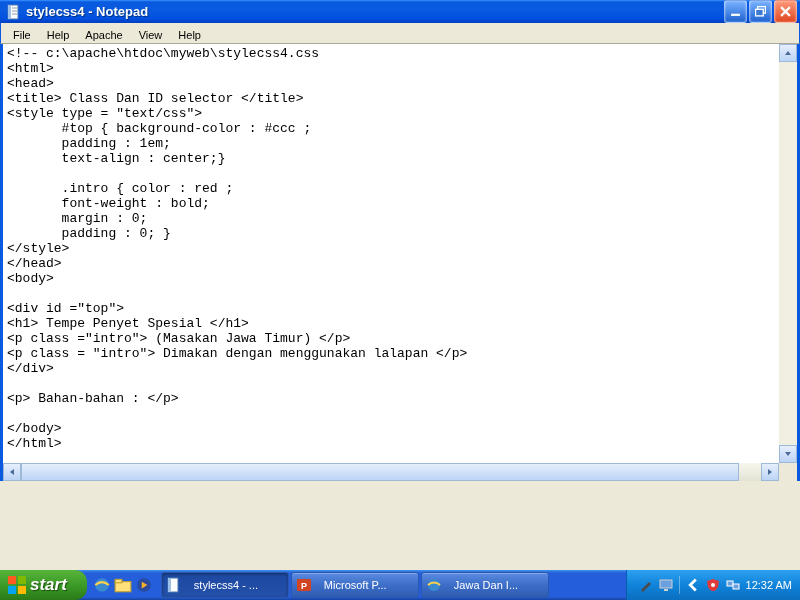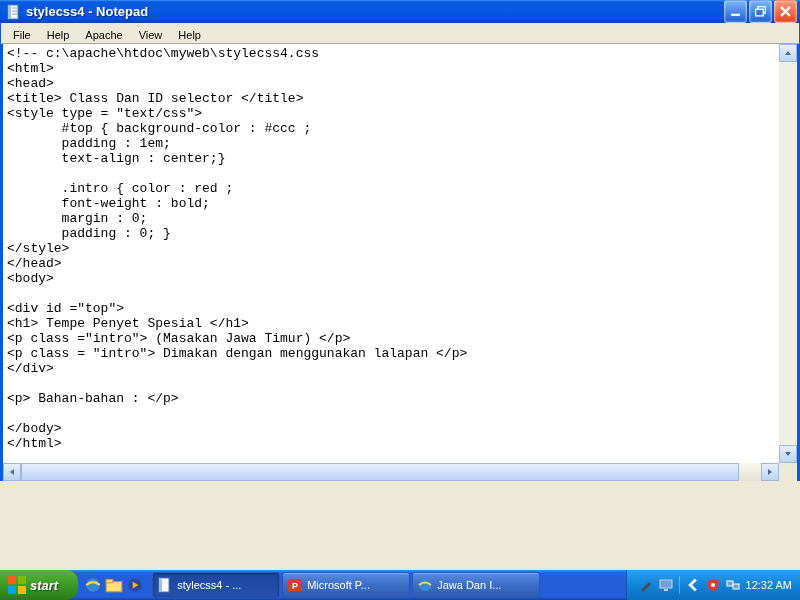--- a/index.html
+++ b/index.html
@@ -20,26 +20,26 @@
   .vscroll{position:absolute;right:0;top:0;width:18px;bottom:18px;background:#f1efe2;display:flex;flex-direction:column}
   .hscroll{position:absolute;left:0;bottom:0;right:18px;height:18px;background:#f1efe2;display:flex}
   .corner{position:absolute;right:0;bottom:0;width:18px;height:18px;background:#ece9d8}
   .sbtn{width:18px;height:18px;background:linear-gradient(#e6eefc,#bcd4f6);border:1px solid #9db9d7;box-sizing:border-box;display:flex;align-items:center;justify-content:center}
   .sbtn svg{width:8px;height:8px;fill:#4a6a99}
   .vtrack{flex:1}
   .htrack{flex:1;background:linear-gradient(#f7f7ef,#e3e3d5);position:relative}
   .hthumb{position:absolute;left:0;top:0;bottom:0;width:97%;background:linear-gradient(#e6eefc,#bcd4f6);border:1px solid #9db9d7;box-sizing:border-box}
   
   .taskbar{height:30px;background:linear-gradient(to bottom,#3f92e8 0%,#245edb 10%,#245edb 90%,#1542a0 100%);display:flex;align-items:stretch;color:#fff;position:absolute;left:0;right:0;bottom:0}
-  .start{display:flex;align-items:center;padding:0 20px 0 8px;background:linear-gradient(to bottom,#57b43a 0%,#3c9b28 50%,#2a7a18 100%);border-radius:0 12px 12px 0;font-style:italic;font-weight:bold;font-size:13px;text-shadow:1px 1px 1px #1a4a0a;gap:4px}
+  .start{display:flex;align-items:center;padding:0 20px 0 8px;background:linear-gradient(to bottom,#57b43a 0%,#3c9b28 50%,#2a7a18 100%);border-radius:0 12px 12px 0;font-style:italic;font-weight:bold;font-size:17px;text-shadow:1px 1px 1px #1a4a0a;gap:4px}
   .start svg{width:18px;height:18px}
   .ql{display:flex;align-items:center;gap:3px;padding:0 6px}
   .ql span{width:18px;height:18px;display:flex;align-items:center;justify-content:center}
   .tasks{display:flex;align-items:center;gap:2px;flex:1;padding:3px 2px}
-  .task{height:24px;min-width:118px;max-width:118px;background:linear-gradient(to bottom,#5a8ae0,#3c6ec8 50%,#2e5cb0);border:1px solid #2a58b0;border-radius:3px;display:flex;align-items:center;padding:0 4px;gap:4px;font-size:11px;box-shadow:inset 0 1px 0 rgba(255,255,255,.25);overflow:hidden;white-space:nowrap}
+  .task{height:24px;min-width:118px;max-width:118px;background:linear-gradient(to bottom,#5a8ae0,#3c6ec8 50%,#2e5cb0);border:1px solid #2a58b0;border-radius:3px;display:flex;align-items:center;padding:0 4px;gap:12px;font-size:11px;box-shadow:inset 0 1px 0 rgba(255,255,255,.25);overflow:hidden;white-space:nowrap}
   .task.active{background:linear-gradient(to bottom,#1d48a0,#2450aa);box-shadow:inset 0 1px 3px rgba(0,0,0,.4)}
   .task .ticon{width:16px;height:16px;flex:0 0 16px;display:flex;align-items:center;justify-content:center}
   .tray{height:30px;background:linear-gradient(to bottom,#2ea0f0 0%,#1084da 50%,#0a6ec0 100%);display:flex;align-items:center;padding:0 8px 0 12px;gap:6px;border-left:1px solid #0a5ab0}
   .tray .sep{width:1px;height:18px;background:rgba(255,255,255,.35)}
   .tray .clock{font-size:11px}
   .tray .ic{width:14px;height:14px;display:flex;align-items:center;justify-content:center}
 </style>
 </head>
 <body>
 

